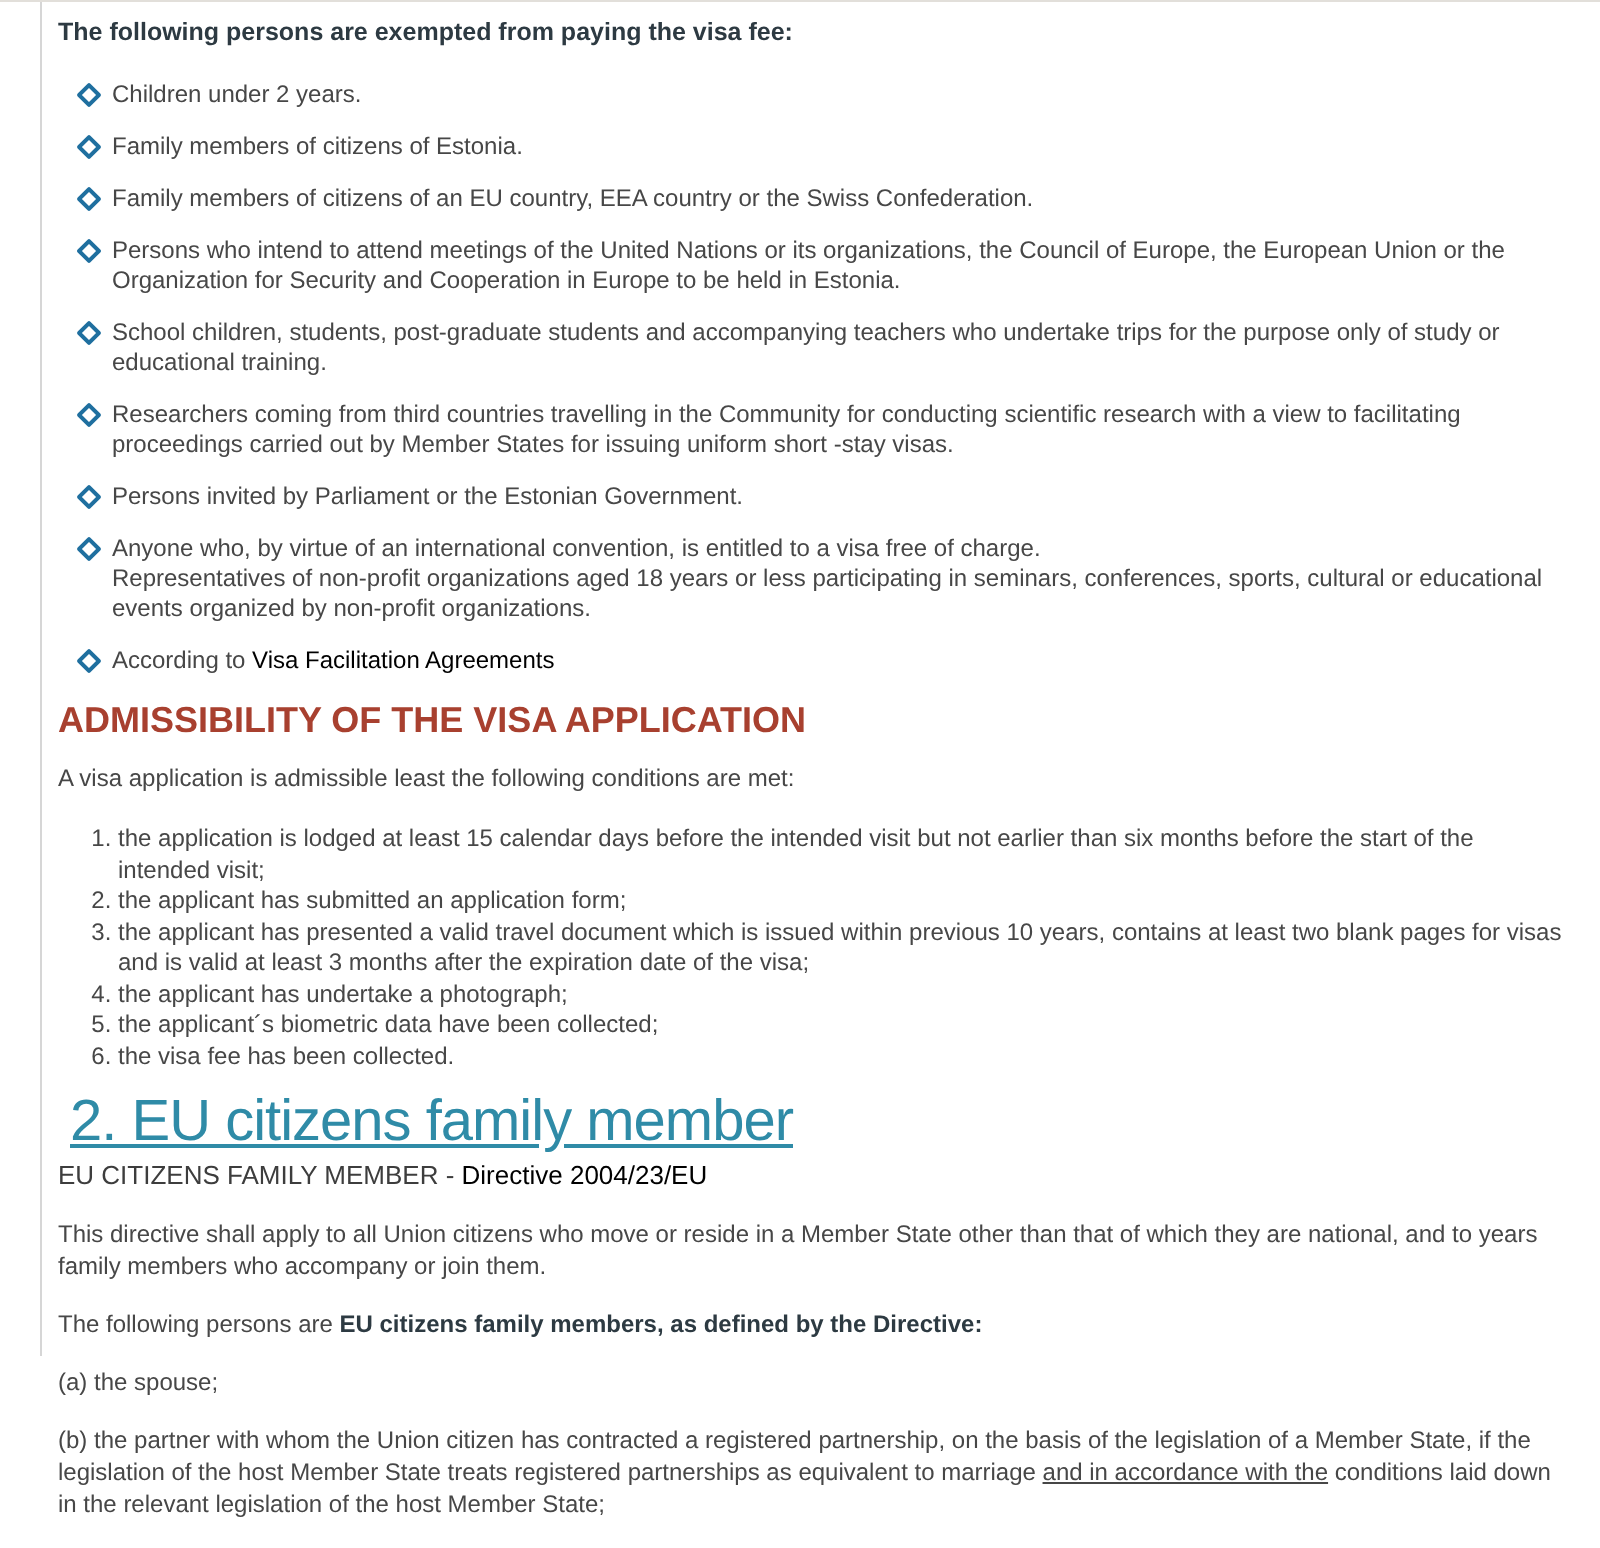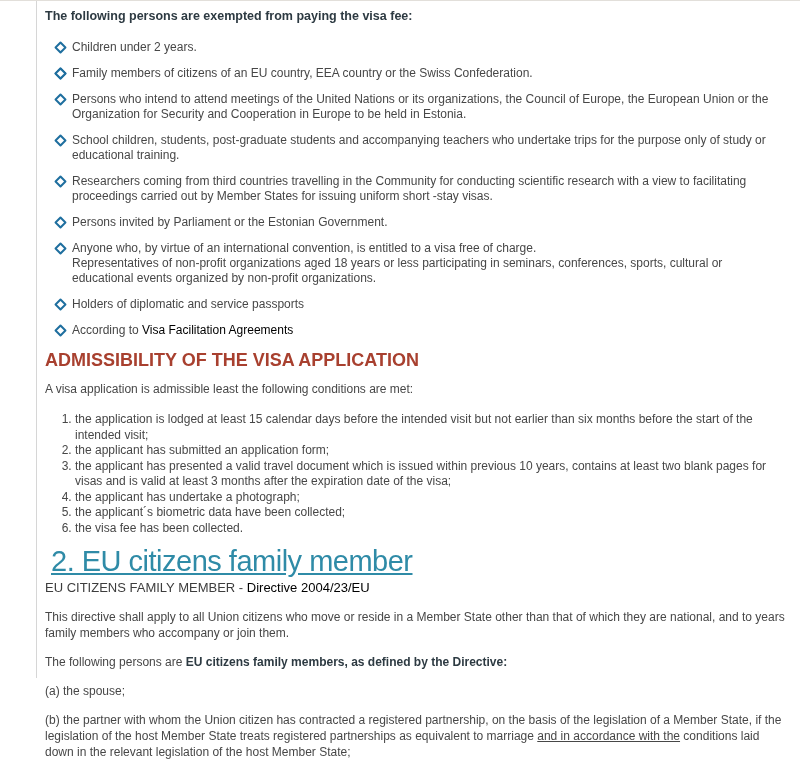--- a/index.html
+++ b/index.html
@@ -6,21 +6,21 @@
   body {
     width:800px; height:774px; overflow:hidden;
     font-family:"Liberation Sans", sans-serif;
     font-size:12px; color:#474747;
   }
   .page {
     box-sizing:border-box; width:800px; height:774px;
     border-top:1px solid #e2dfda;
   }
   .content {
-    box-sizing:border-box; margin-left:36px; height:677px;
+    box-sizing:border-box; margin-left:20px; height:677px;
     border-left:1px solid #d6d6d6;
     padding:8px 14px 0 8px;
   }
   .doc-heading {
     font-size:12.5px; font-weight:bold; color:#2d3a42;
     margin:0; line-height:15px;
   }
   .bullets { margin-top:16px; }
   .bullet {
     position:relative; padding-left:27px; margin-bottom:11px;
@@ -58,20 +58,21 @@
 
     <div class="doc-heading">The following persons are exempted from paying the visa fee:</div>
 
     <div class="bullets">
       <div class="bullet">
         <span class="diamond"></span>
         <span>Children under 2 years.</span>
       </div>
       <div class="bullet">
         <span class="diamond"></span>
+        <span>Family members of citizens of Estonia.</span>
       </div>
       <div class="bullet">
         <span class="diamond"></span>
         <span>Family members of citizens of an EU country, EEA country or the Swiss Confederation.</span>
       </div>
       <div class="bullet">
         <span class="diamond"></span>
         <span>Persons who intend to attend meetings of the United Nations or its organizations, the Council of Europe, the European Union or the Organization for Security and Cooperation in Europe to be held in Estonia.</span>
       </div>
       <div class="bullet">
@@ -83,24 +84,20 @@
         <span>Researchers coming from third countries travelling in the Community for conducting scientific research with a view to facilitating proceedings carried out by Member States for issuing uniform short -stay visas.</span>
       </div>
       <div class="bullet">
         <span class="diamond"></span>
         <span>Persons invited by Parliament or the Estonian Government.</span>
       </div>
       <div class="bullet">
         <span class="diamond"></span>
         <span style="display:block">Anyone who, by virtue of an international convention, is entitled to a visa free of charge.</span>
         <span style="display:block">Representatives of non-profit organizations aged 18 years or less participating in seminars, conferences, sports, cultural or educational events organized by non-profit organizations.</span>
-      </div>
-      <div class="bullet">
-        <span class="diamond"></span>
-        <span>Holders of diplomatic and service passports</span>
       </div>
       <div class="bullet">
         <span class="diamond"></span>
         <span>According to </span><a class="link">Visa Facilitation Agreements</a>
       </div>
     </div>
 
     <div class="red-heading">ADMISSIBILITY OF THE VISA APPLICATION</div>
 
     <p class="para">A visa application is admissible least the following conditions are met:</p>

